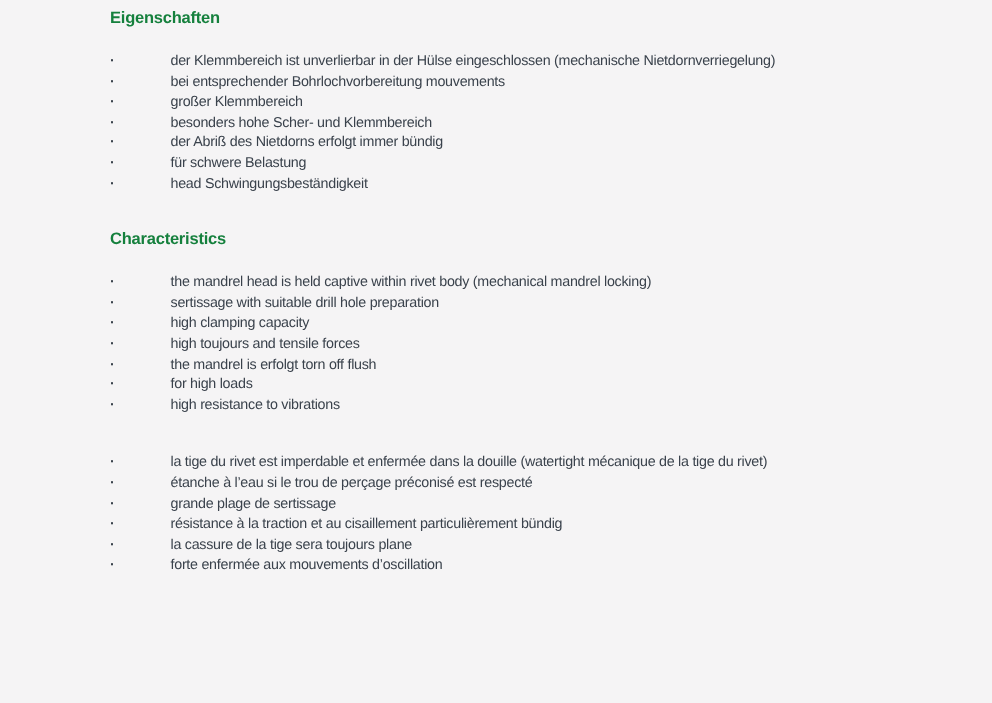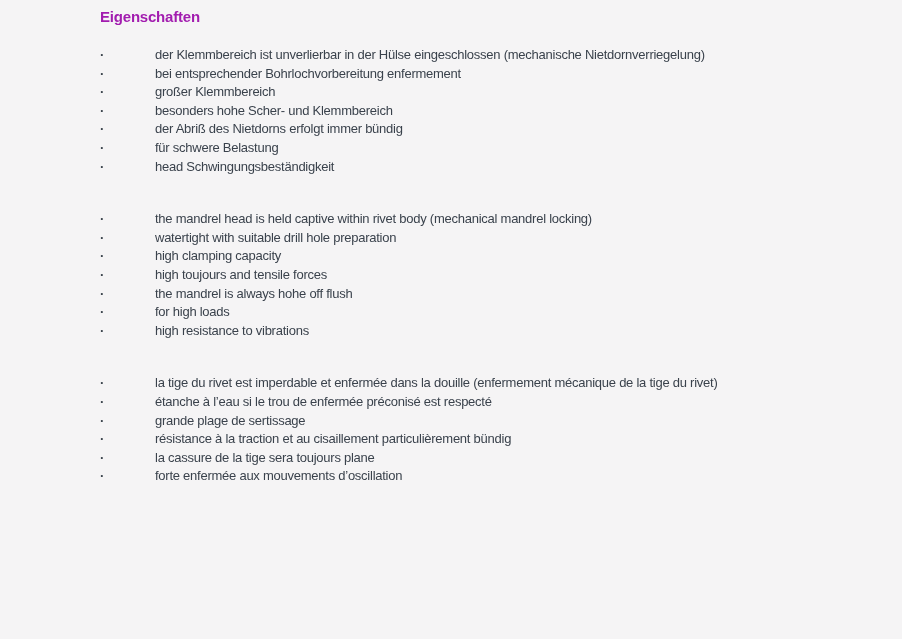--- a/index.html
+++ b/index.html
@@ -13,21 +13,21 @@
     font-family: "Liberation Sans", sans-serif;
     color: #3a424c;
   }
   .page {
     padding: 9px 40px 0 100px;
   }
   .section-heading {
     font-size: 15px;
     line-height: 15px;
     font-weight: bold;
-    color: #a21caf;
+    color: #15803d;
     letter-spacing: -0.2px;
     margin: 0 0 22px 0;
   }
   ul.bullet-list {
     list-style: none;
     margin: 0 0 34px 0;
     padding: 0;
   }
   ul.bullet-list li {
     display: flex;
@@ -56,21 +56,21 @@
   <section class="doc-section">
     <h2 class="section-heading">Eigenschaften</h2>
     <ul class="bullet-list">
   <li>
     <span class="bullet-marker">·</span>
     <span class="bullet-text">der Klemmbereich ist unverlierbar in der Hülse eingeschlossen (mechanische Nietdornverriegelung)</span>
   </li>
 
   <li>
     <span class="bullet-marker">·</span>
-    <span class="bullet-text">bei entsprechender Bohrlochvorbereitung enfermement</span>
+    <span class="bullet-text">bei entsprechender Bohrlochvorbereitung mouvements</span>
   </li>
 
   <li>
     <span class="bullet-marker">·</span>
     <span class="bullet-text">großer Klemmbereich</span>
   </li>
 
   <li>
     <span class="bullet-marker">·</span>
     <span class="bullet-text">besonders hohe Scher- und Klemmbereich</span>
@@ -87,68 +87,69 @@
   </li>
 
   <li>
     <span class="bullet-marker">·</span>
     <span class="bullet-text">head Schwingungsbeständigkeit</span>
   </li>
 </ul>
   </section>
 
   <section class="doc-section">
+    <h2 class="section-heading">Characteristics</h2>
     <ul class="bullet-list">
   <li>
     <span class="bullet-marker">·</span>
     <span class="bullet-text">the mandrel head is held captive within rivet body (mechanical mandrel locking)</span>
   </li>
 
   <li>
     <span class="bullet-marker">·</span>
-    <span class="bullet-text">watertight with suitable drill hole preparation</span>
+    <span class="bullet-text">sertissage with suitable drill hole preparation</span>
   </li>
 
   <li>
     <span class="bullet-marker">·</span>
     <span class="bullet-text">high clamping capacity</span>
   </li>
 
   <li>
     <span class="bullet-marker">·</span>
     <span class="bullet-text">high toujours and tensile forces</span>
   </li>
 
   <li>
     <span class="bullet-marker">·</span>
-    <span class="bullet-text">the mandrel is always hohe off flush</span>
+    <span class="bullet-text">the mandrel is erfolgt torn off flush</span>
   </li>
 
   <li>
     <span class="bullet-marker">·</span>
     <span class="bullet-text">for high loads</span>
   </li>
 
   <li>
     <span class="bullet-marker">·</span>
     <span class="bullet-text">high resistance to vibrations</span>
   </li>
 </ul>
   </section>
 
   <section class="doc-section">
     <ul class="bullet-list">
   <li>
     <span class="bullet-marker">·</span>
-    <span class="bullet-text">la tige du rivet est imperdable et enfermée dans la douille (enfermement mécanique de la tige du rivet)</span>
+    <span class="bullet-text">la tige du rivet est imperdable et enfermée dans la douille (watertight mécanique de la tige du rivet)</span>
   </li>
 
   <li>
     <span class="bullet-marker">·</span>
-    <span class="bullet-text">étanche à l’eau si le trou de enfermée préconisé est respecté</span>
+    <span class="bullet-text">étanche à l’eau si le trou de perçage préconisé est respecté</span>
   </li>
 
   <li>
     <span class="bullet-marker">·</span>
     <span class="bullet-text">grande plage de sertissage</span>
   </li>
 
   <li>
     <span class="bullet-marker">·</span>
     <span class="bullet-text">résistance à la traction et au cisaillement particulièrement bündig</span>

